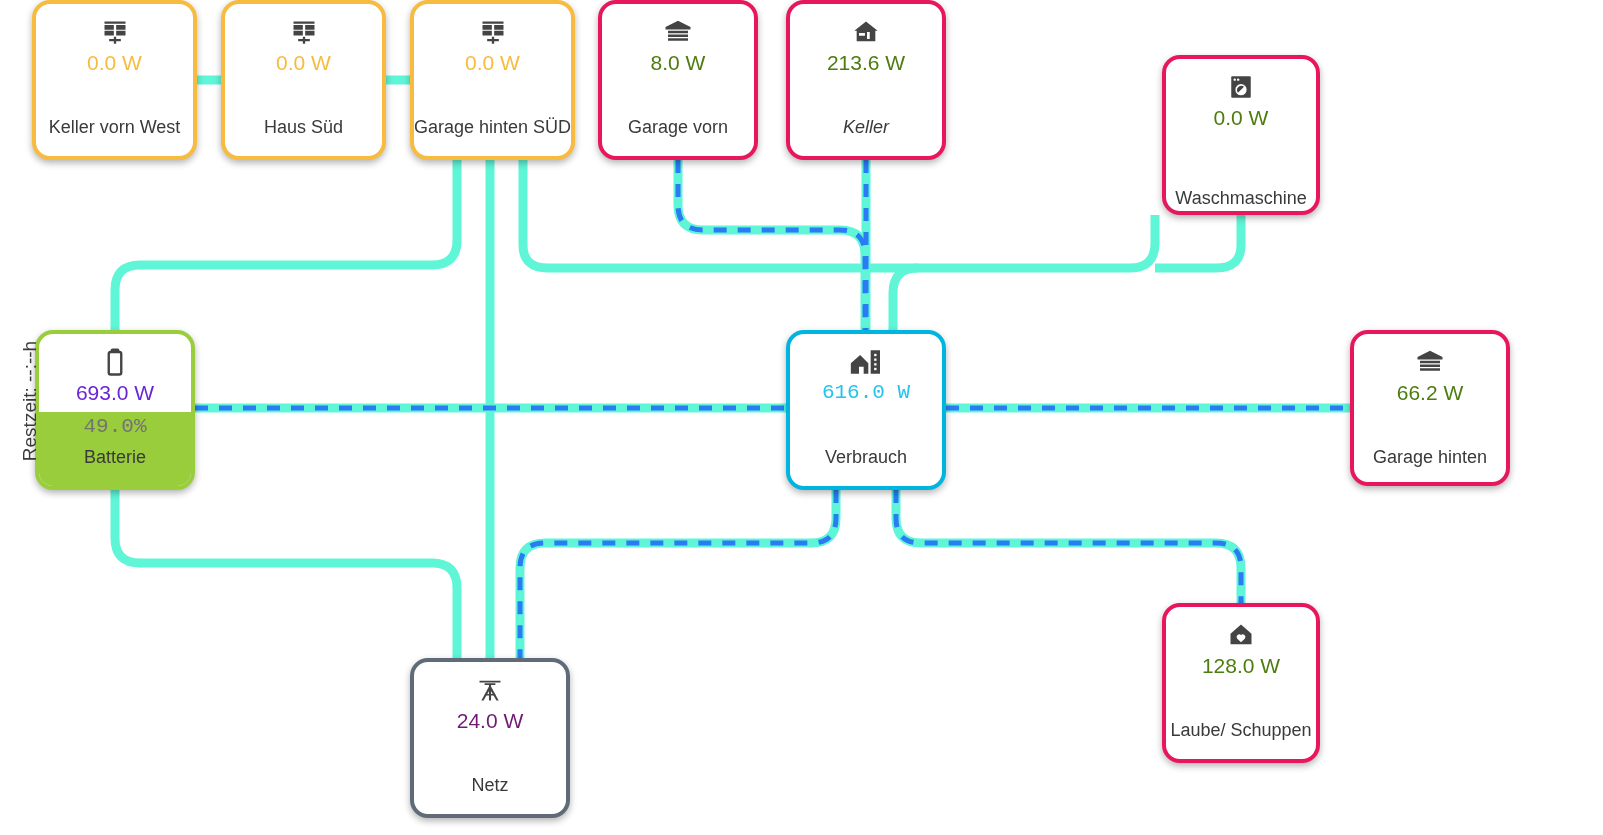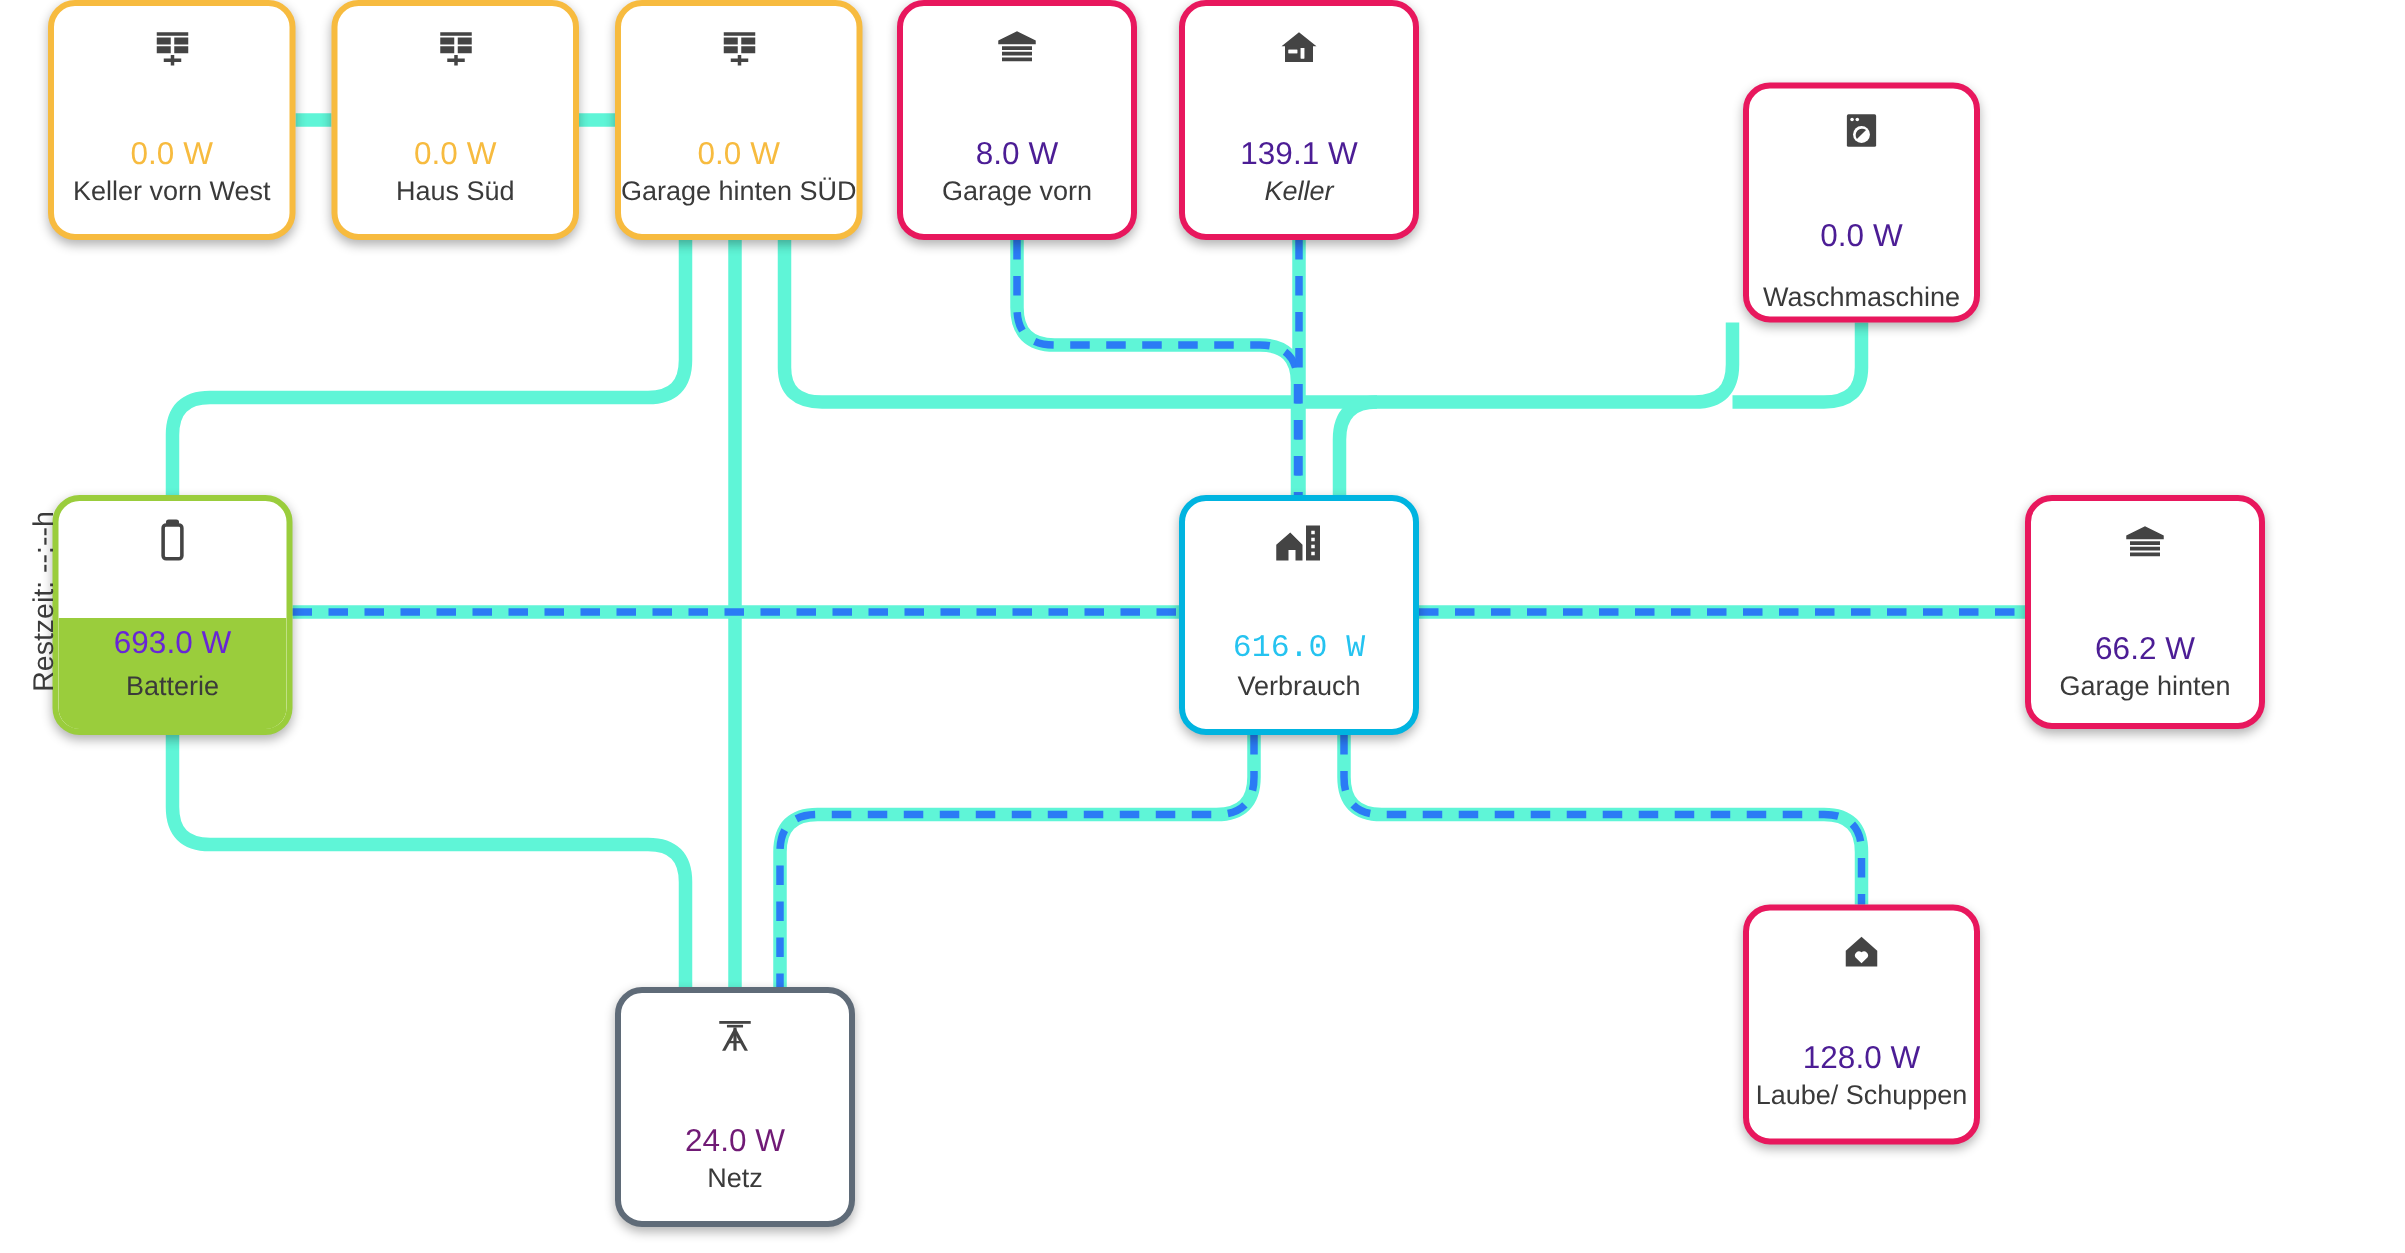--- a/index.html
+++ b/index.html
@@ -24,21 +24,20 @@
     box-shadow:0 3px 7px rgba(0,0,0,.30);
     z-index:5;
     display:block;
     overflow:hidden;
   }
   .card .inner{
     position:relative;
     width:100%;height:100%;
     display:flex;flex-direction:column;align-items:center;
     z-index:2;
-    gap:40px;
   }
   .fill{
     position:absolute;left:0;right:0;bottom:0;
     background:#9acd3c;
     z-index:0;
   }
   .ico{
     margin-top:11px;
     height:34px;width:40px;
     display:flex;align-items:center;justify-content:center;
@@ -58,21 +57,21 @@
   .lbl{
     position:absolute;
     left:50%;transform:translateX(-50%);
     font-size:18px;line-height:22px;color:#3a3a3a;white-space:nowrap;
   }
 
   
   .c-solar{border-color:#f7bb3f;}
   .c-solar .val{color:#f7bb3f;}
   .c-cons{border-color:#e8175d;}
-  .c-cons .val{color:#4c1d95;}
+  .c-cons .val{color:#4d7c0f;}
   .c-house{border-color:#00b4e0;}
   .c-house .val{color:#25c3f0;font-family:Liberation Mono, monospace;}
   .c-grid{border-color:#5f6b78;}
   .c-grid .val{color:#701a75;}
   .c-batt{border-color:#9acd3c;}
   .c-batt .val{color:#6826d6;}
 
   
   #restzeit{
     position:absolute;
@@ -177,21 +176,21 @@
 
   <div class="card c-cons" style="left:786px;top:0px;width:160px;height:160px;">
     <div class="inner">
       <div class="ico">
         <svg width="28" height="28" viewBox="0 0 24 24" fill="currentColor">
           <path d="M12 3 2 11h2v9h16v-9h2zM6 13h5v2H6zm7-1h2v6h-2z"></path>
           <rect x="6" y="13" width="5" height="2" fill="#ffffff"></rect>
           <rect x="13" y="12" width="2" height="6" fill="#ffffff"></rect>
         </svg>
       </div>
-      <div class="val">139.1 W</div>
+      <div class="val">213.6 W</div>
       <div class="lbl" style="top:112px;font-style:italic;">Keller</div>
     </div>
   </div>
 
   <div class="card c-cons" style="left:1162px;top:55px;width:158px;height:160px;">
     <div class="inner">
       <div class="ico">
         <svg width="26" height="28" viewBox="0 0 24 24" fill="currentColor">
           <path d="M4 2h16a1 1 0 0 1 1 1v18a1 1 0 0 1-1 1H4a1 1 0 0 1-1-1V3a1 1 0 0 1 1-1z"></path>
           <circle cx="6.2" cy="5.2" r="1.1" fill="#ffffff"></circle>

